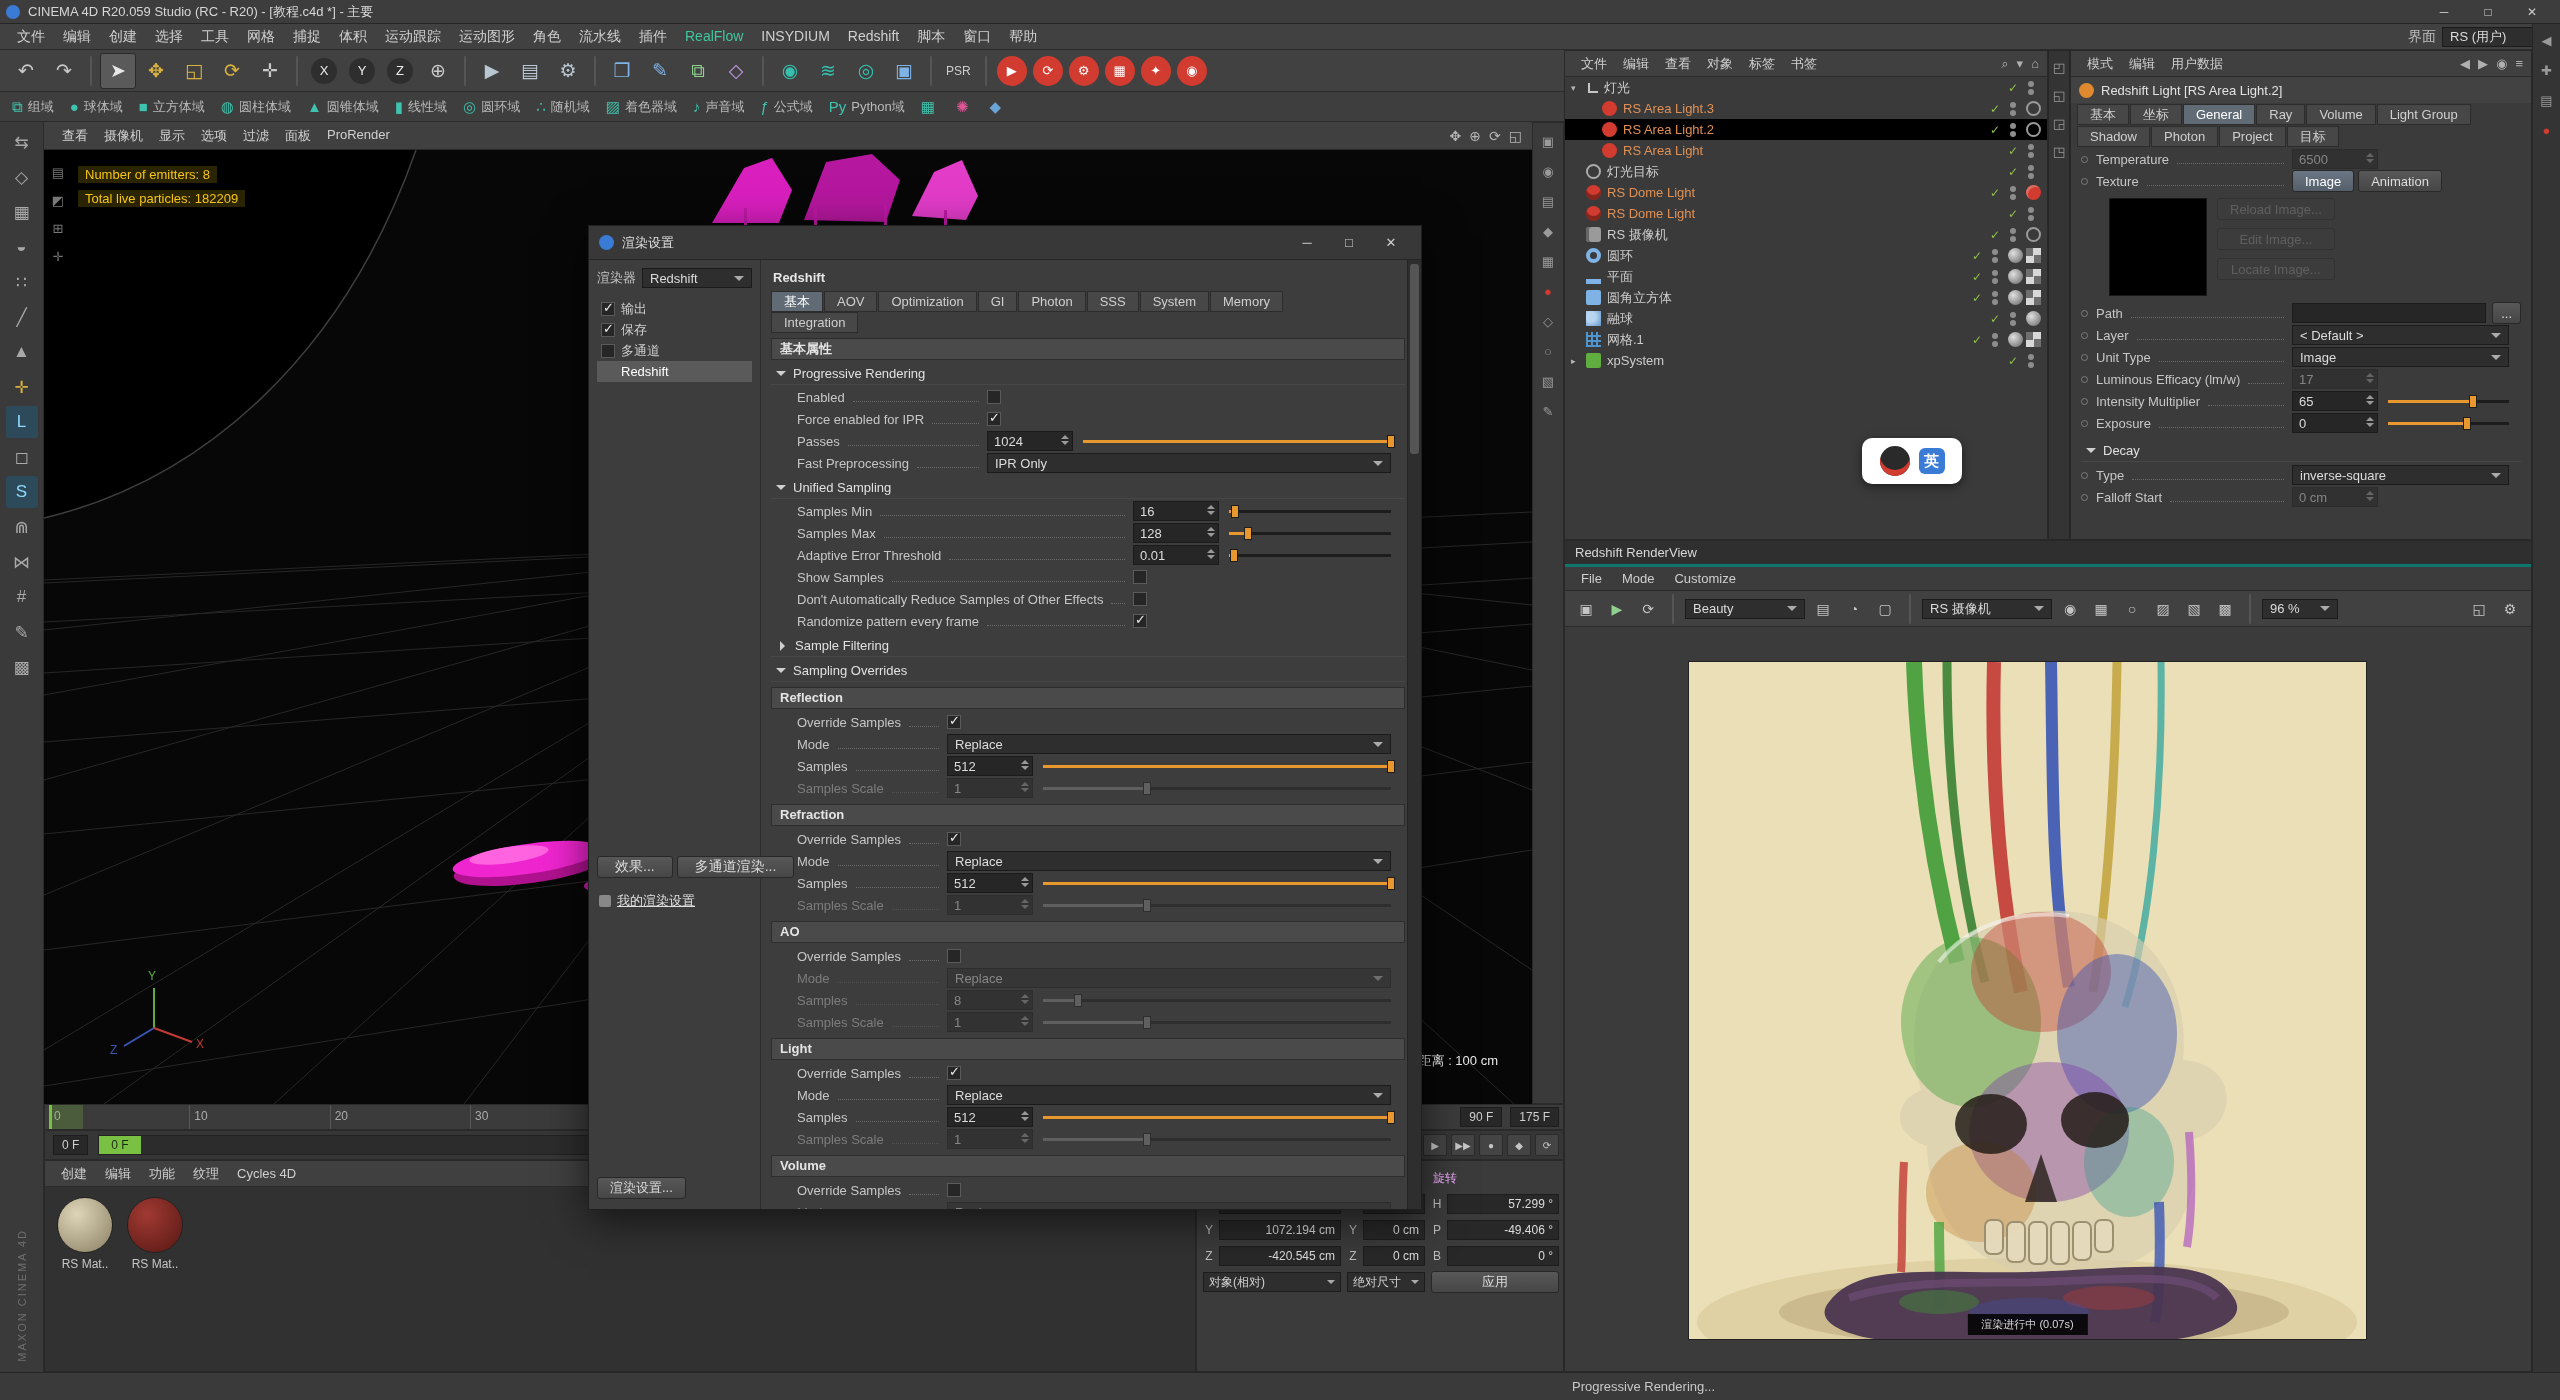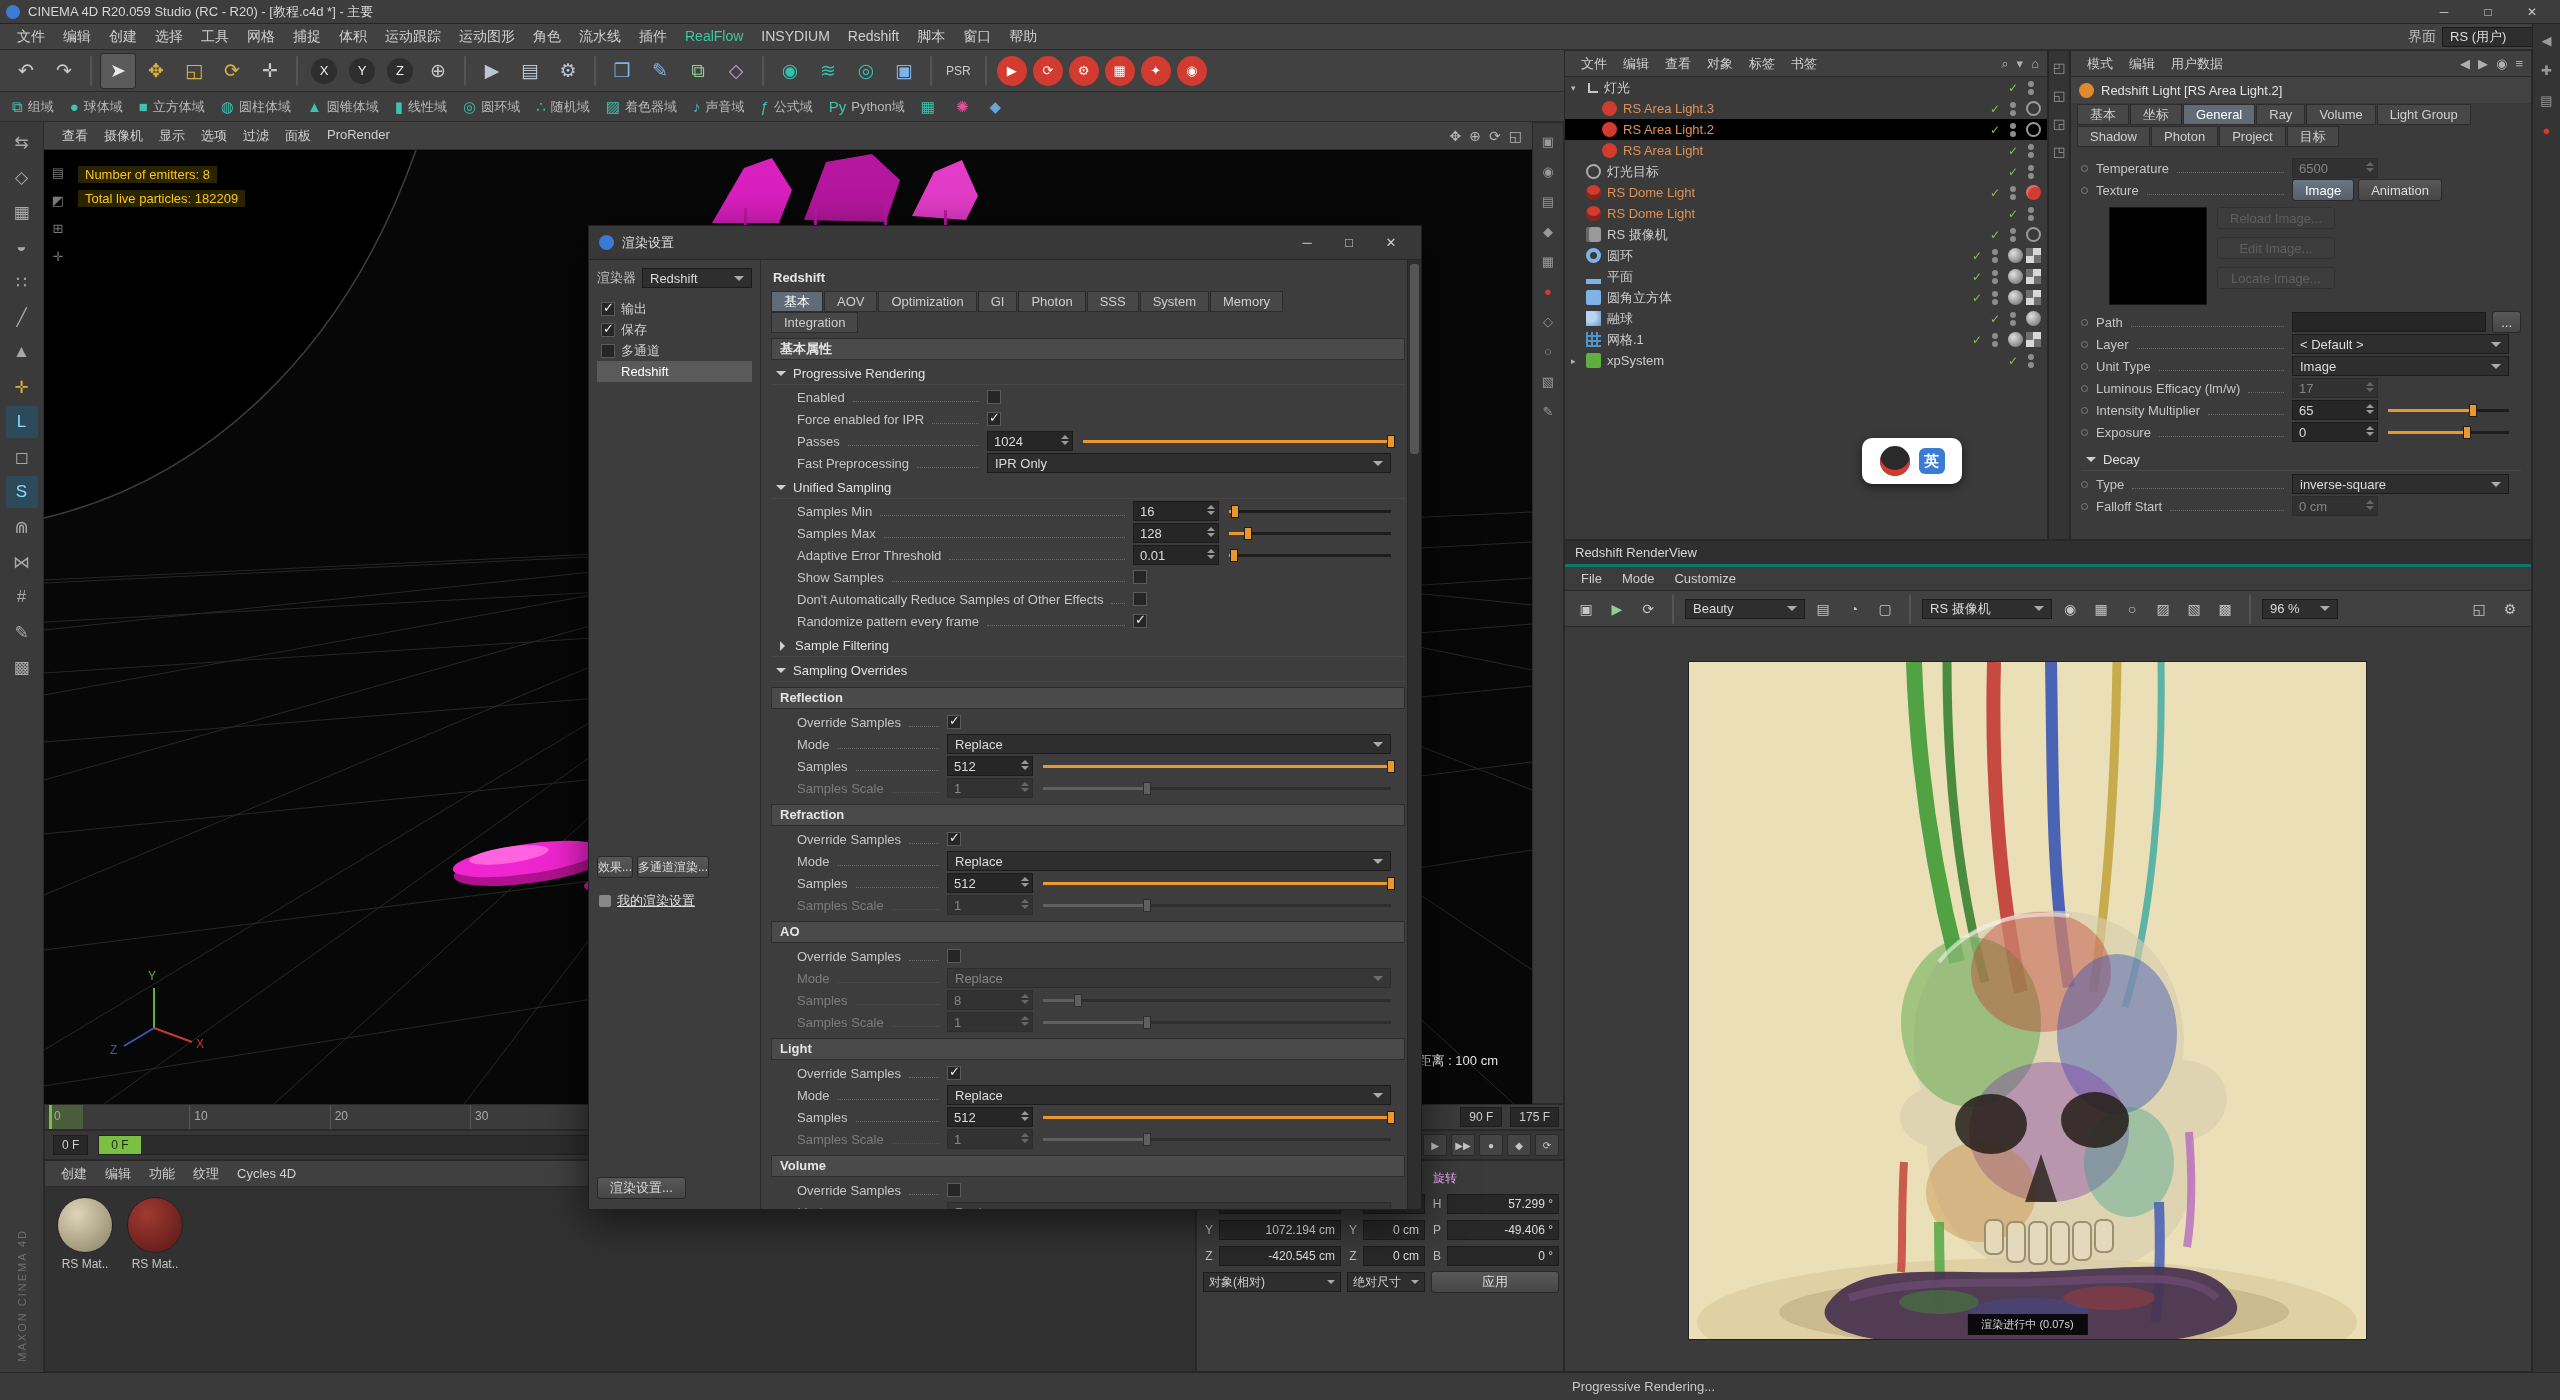--- a/index.html
+++ b/index.html
@@ -207,21 +207,21 @@
   #dlgTitle .dbtns span{width:40px;height:26px;display:flex;align-items:center;justify-content:center;color:#cfcfcf}
   #dlgBody{flex:1;display:flex;min-height:0}
   #dlgLeft{width:172px;border-right:1px solid #2c2c2c;display:flex;flex-direction:column;padding:8px 8px 10px}
   #dlgLeft .rrow{display:flex;align-items:center;gap:6px;margin-bottom:10px;color:#c6c6c6}
   #dlgLeft .rrow .dd{min-width:0;flex:1}
   .titem{display:flex;align-items:center;gap:6px;height:21px;padding:0 4px;color:#cfcfcf}
   .titem.sel{background:#5a5a5a;color:#fff}
   .titem.nock .chk{visibility:hidden}
   #dlgLeft .gap{height:468px}
   #dlgLeft .btnrow{display:flex;gap:4px;margin:6px 0}
-  #dlgLeft .btnrow .btn{padding:0 0;font-size:12px}
+  #dlgLeft .btnrow .btn{padding:0 17px;font-size:14px}
   #preset{display:flex;align-items:center;gap:6px;margin:8px 2px;color:#e0e0e0}
   #preset i{width:12px;height:12px;background:#888;border-radius:2px;flex:none}
   #preset u{text-decoration:underline}
   #dlgLeft .fill{flex:1}
   #dlgRight{flex:1;padding:6px 2px 0 10px;overflow:hidden}
   #dlgHead{font-weight:bold;color:#e6e6e6;padding:4px 0 6px 2px}
   #dlgScroll{width:14px;background:#2e2e2e;border-left:1px solid #242424;position:relative}
   #dlgScroll i{position:absolute;left:2px;right:2px;top:4px;height:190px;background:#555;border-radius:3px}
   
   #ime{position:absolute;left:1862px;top:438px;width:100px;height:46px;background:#fff;border-radius:10px;
@@ -990,21 +990,21 @@
       <span class="tab">
         <b>Ray</b>
       </span>
       <span class="tab">
         <b>Volume</b>
       </span>
       <span class="tab">
         <b>Light Group</b>
       </span>
     </div>
-  <div class="tabrow" style="margin-bottom:10px">
+  <div class="tabrow" style="margin-bottom:1px">
 
   <span class="tab">
         <b>Shadow</b>
       </span>
       <span class="tab">
         <b>Photon</b>
       </span>
       <span class="tab">
         <b>Project</b>
       </span>

